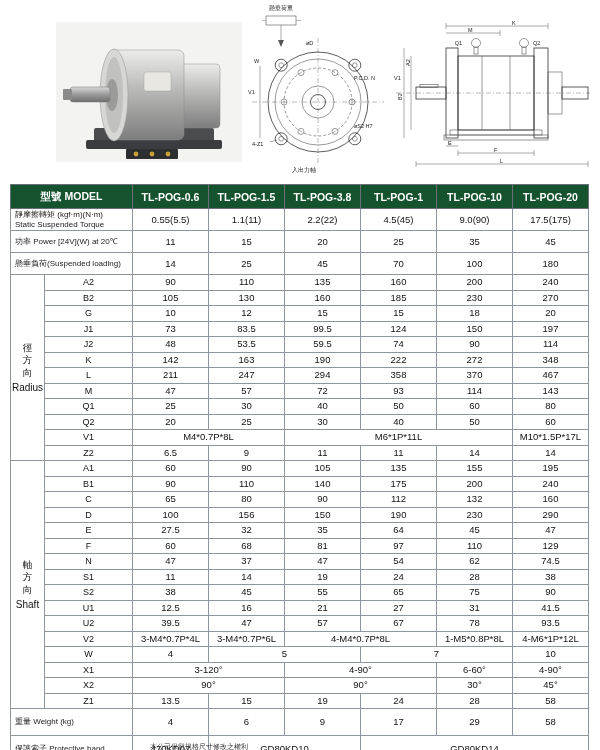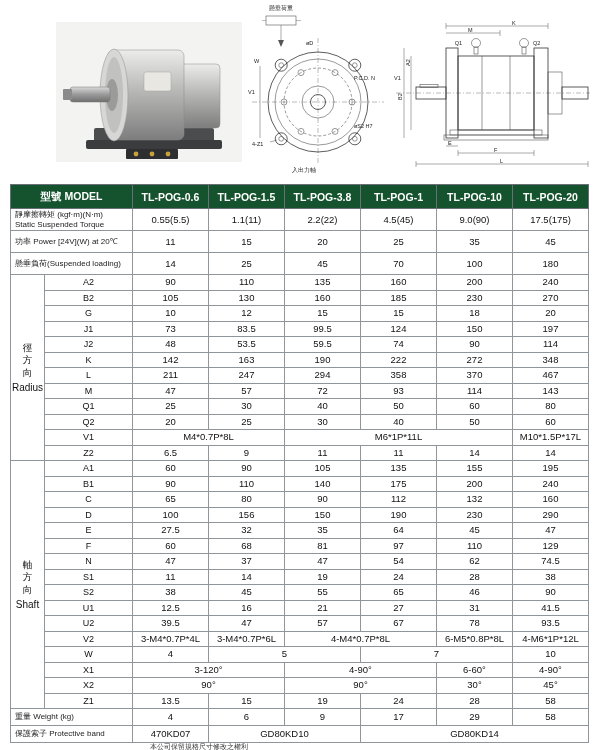--- a/index.html
+++ b/index.html
@@ -23,21 +23,21 @@
 
   
   .table-wrap { position:absolute; left:10px; top:184px; width:580px; }
   table { border-collapse:collapse; table-layout:fixed; width:578px; }
   td, th { border:1px solid #8f959c; overflow:hidden; white-space:nowrap; }
   thead tr { height:24px; }
   thead th { background:#14532d; color:#ffffff; font-size:10.5px; font-weight:bold;
              text-align:center; border-color:#6a6f78; }
   tr.toprow { height:22px; }
   tr.std    { height:15.5px; }
-  tr.botrow { height:17px; }
+  tr.botrow { height:27px; }
   td.lbl { font-size:8px; text-align:left; padding-left:4px; line-height:1.15; color:#222; }
   td.val { font-size:9.5px; text-align:center; line-height:1.05; color:#111; }
   td.sub { font-size:9px;  text-align:center; color:#111; }
   td.sect { text-align:center; vertical-align:middle; }
   td.sect .zh { white-space:pre-line; font-size:9.5px; line-height:1.3; color:#111; }
   td.sect .en { font-size:10px; margin-top:3px; color:#111;text-align:center; }
 
   .footer-note { position:absolute; left:150px; top:742px; font-size:7px; color:#333; }
 </style>
 </head>
@@ -421,21 +421,21 @@
           <td class="val" colspan="1">24</td>
           <td class="val" colspan="1">28</td>
           <td class="val" colspan="1">38</td>
         </tr>
         <tr class="std">
           <td class="sub">S2</td>
           <td class="val" colspan="1">38</td>
           <td class="val" colspan="1">45</td>
           <td class="val" colspan="1">55</td>
           <td class="val" colspan="1">65</td>
-          <td class="val" colspan="1">46</td>
+          <td class="val" colspan="1">75</td>
           <td class="val" colspan="1">90</td>
         </tr>
         <tr class="std">
           <td class="sub">U1</td>
           <td class="val" colspan="1">12.5</td>
           <td class="val" colspan="1">16</td>
           <td class="val" colspan="1">21</td>
           <td class="val" colspan="1">27</td>
           <td class="val" colspan="1">31</td>
           <td class="val" colspan="1">41.5</td>
@@ -447,21 +447,21 @@
           <td class="val" colspan="1">57</td>
           <td class="val" colspan="1">67</td>
           <td class="val" colspan="1">78</td>
           <td class="val" colspan="1">93.5</td>
         </tr>
         <tr class="std">
           <td class="sub">V2</td>
           <td class="val" colspan="1">3-M4*0.7P*4L</td>
           <td class="val" colspan="1">3-M4*0.7P*6L</td>
           <td class="val" colspan="2">4-M4*0.7P*8L</td>
-          <td class="val" colspan="1">6-M5*0.8P*8L</td>
+          <td class="val" colspan="1">1-M5*0.8P*8L</td>
           <td class="val" colspan="1">4-M6*1P*12L</td>
         </tr>
         <tr class="std">
           <td class="sub">W</td>
           <td class="val" colspan="1">4</td>
           <td class="val" colspan="2">5</td>
           <td class="val" colspan="2">7</td>
           <td class="val" colspan="1">10</td>
         </tr>
         <tr class="std">

